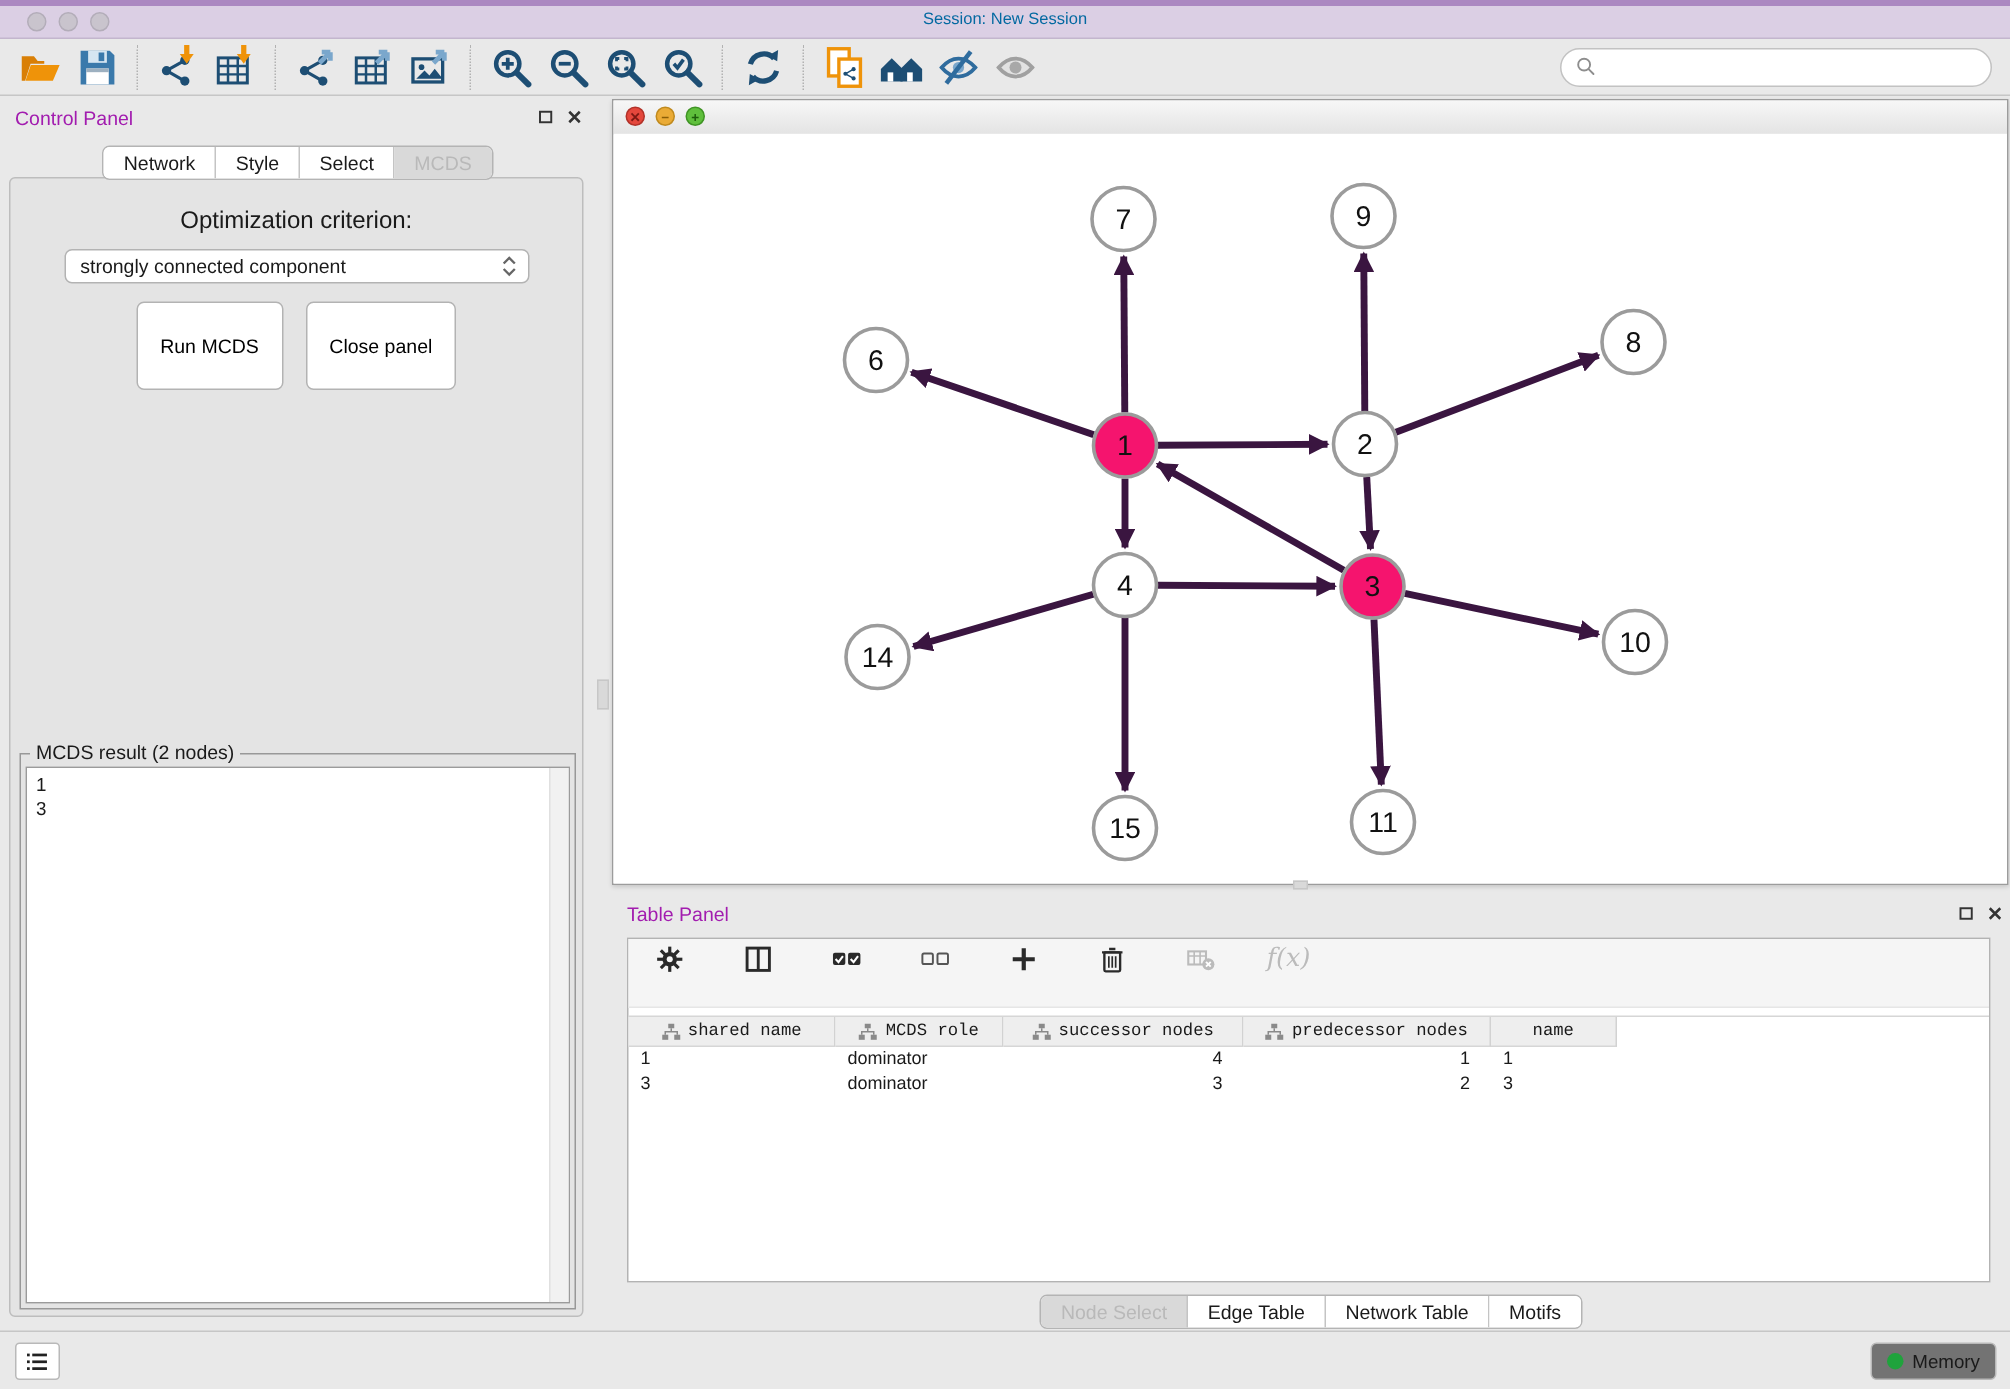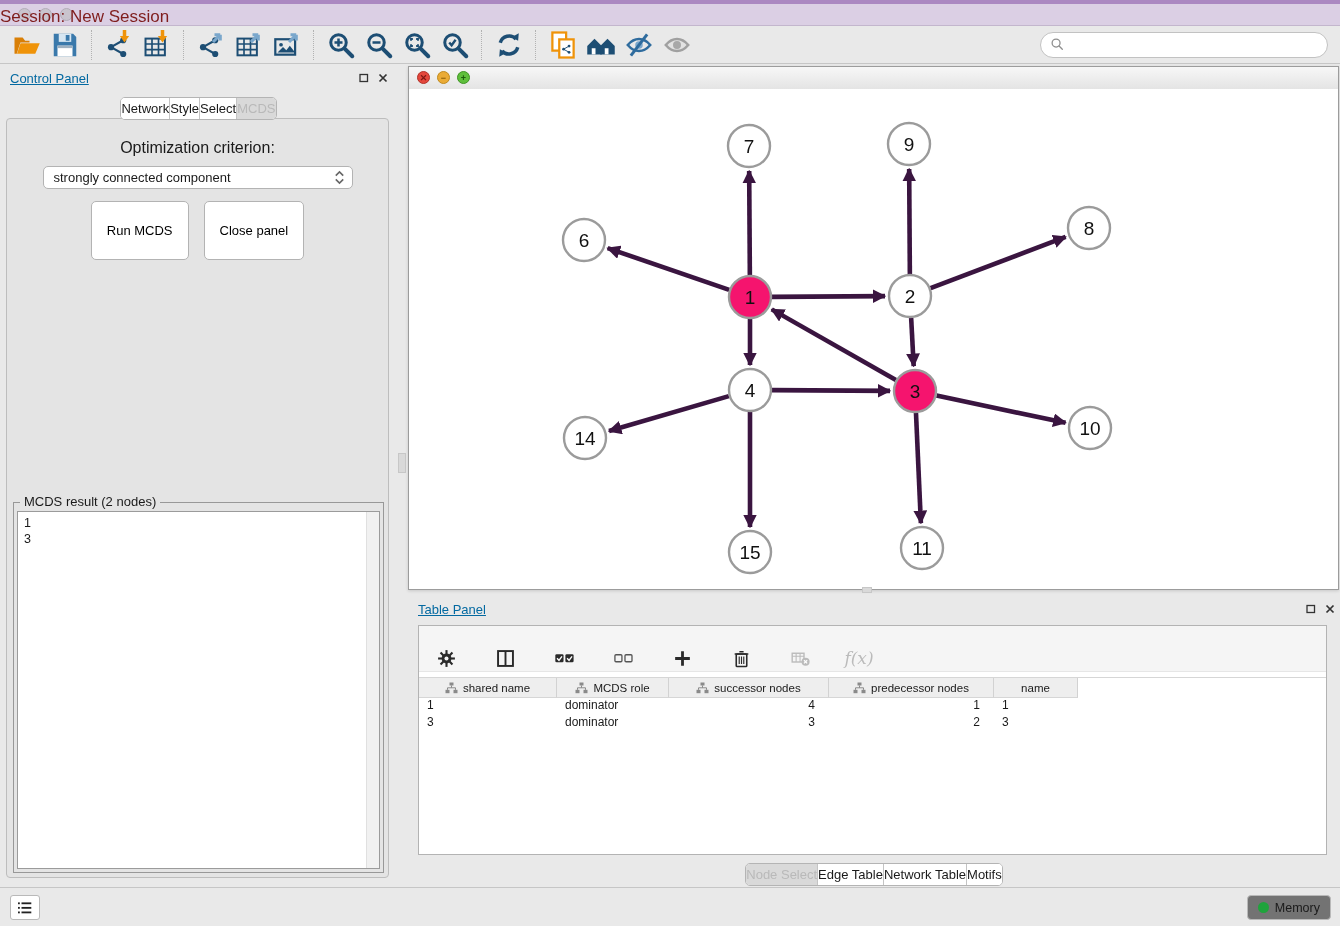--- a/index.html
+++ b/index.html
@@ -4,42 +4,42 @@
 <style>
   html,body{margin:0;padding:0;}
   body{
     width:1340px;height:926px;position:relative;overflow:hidden;
     background:#e9e9e9;font-family:"Liberation Sans",sans-serif;color:#1a1a1a;
     font-size:13px;
   }
   
   .mac-titlebar{position:absolute;left:0;top:0;right:0;height:26px;background:#dbcfe4;
     border-top:4px solid #ab88c1;box-sizing:border-box;border-bottom:1px solid #c3b6cd;}
-  .mac-title{position:absolute;left:0;right:0;top:3px;color:#7f1d1d;font-size:17px;}
+  .mac-title{position:absolute;left:0;right:0;top:3px;text-align:center;color:#0369a1;font-size:11px;}
   .mac-lights{position:absolute;left:18px;top:4px;display:flex;gap:8px;}
   .mac-light{width:13px;height:13px;border-radius:50%;background:#c9c4cd;border:1px solid #b3adb9;box-sizing:border-box;}
   
   .toolbar{position:absolute;left:0;top:26px;right:0;height:38px;background:#e9e9e9;
     border-bottom:1px solid #c6c6c6;display:flex;align-items:center;padding-left:8px;box-sizing:border-box;}
   .tool-btn{width:38px;height:34px;display:flex;align-items:center;justify-content:center;cursor:default;}
   .tool-sep{width:1px;height:30px;border-left:1px dotted #b2b2b2;margin:0 7px;}
   .search-box{margin-left:auto;margin-right:12px;width:288px;height:26px;background:#fff;
     border:1px solid #c2c2c2;border-radius:13px;display:flex;align-items:center;padding:0 8px;box-sizing:border-box;}
   .search-box input{border:none;outline:none;flex:1;font-size:13px;background:transparent;
     font-family:"Liberation Sans",sans-serif;}
   
   .control-panel{position:absolute;left:0;top:64px;width:397px;height:822px;background:#e9e9e9;}
   .panel-header{position:relative;height:28px;}
-  .panel-title{position:absolute;left:10px;top:7px;font-size:13px;color:#0369a1;text-decoration:underline;}
+  .panel-title{position:absolute;left:10px;top:7px;font-size:13px;color:#a21caf;}
   .panel-winbtns{position:absolute;right:8px;top:8px;display:flex;gap:7px;align-items:center;}
   .cp-body{position:absolute;left:6px;right:8px;top:54px;bottom:8px;background:#e4e4e4;
     border:1px solid #bdbdbd;border-radius:4px;}
   .cp-tabs-row{position:absolute;left:0;right:0;top:33px;text-align:center;z-index:3;}
   .segmented{display:inline-flex;border:1px solid #b4b4b4;border-radius:5px;overflow:hidden;background:#fff;}
-  .segment{padding:3px 0;font-size:13px;background:#fff;color:#1a1a1a;border-right:1px solid #c4c4c4;cursor:default;white-space:nowrap;}
+  .segment{padding:3px 13px;font-size:13px;background:#fff;color:#1a1a1a;border-right:1px solid #c4c4c4;cursor:default;white-space:nowrap;}
   .segment:last-child{border-right:none;text-align:right;}
   .segment.active{background:#d9d9d9;color:#b9b9b9;}
   .opt-label{text-align:center;margin-top:20px;font-size:16px;}
   .combo{margin:9px auto 0 auto;width:310px;height:23px;background:#fff;border:1px solid #b3b3b3;
     border-radius:5px;display:flex;align-items:center;padding:0 6px 0 10px;box-sizing:border-box;}
   .combo-label{flex:1;font-size:13px;}
   .btn-row{display:flex;justify-content:center;gap:15px;margin-top:12px;}
   .aqua-btn{background:#fff;border:1px solid #b3b3b3;border-radius:5px;padding:21px 15px;font-size:13px;
     font-family:"Liberation Sans",sans-serif;cursor:default;}
   .result-group{position:absolute;left:6px;right:4px;top:383px;bottom:4px;border:1px solid #989898;}
@@ -57,28 +57,28 @@
   .net-light{width:13px;height:13px;border-radius:50%;display:flex;align-items:center;justify-content:center;
     font-size:9px;font-weight:bold;box-sizing:border-box;}
   .nl-close{background:#e4473c;border:1px solid #b23229;color:#7c1813;}
   .nl-min{background:#eaab36;border:1px solid #c08a1e;color:#8a5d07;}
   .nl-max{background:#5fbf3c;border:1px solid #3f9424;color:#1d5c0c;}
   .net-canvas{position:absolute;left:0;top:22px;right:0;bottom:0;background:#fff;}
   
   .table-panel{position:absolute;left:408px;top:595px;width:932px;height:292px;background:#e9e9e9;}
   .tbl-container{position:absolute;left:10px;right:13px;top:30px;bottom:32px;background:#fff;
     border:1px solid #b3b3b3;}
-  .tbl-toolbar{height:45px;background:#f5f5f5;display:flex;align-items:flex-end;gap:33px;padding-left:14px;
+  .tbl-toolbar{height:45px;background:#f5f5f5;display:flex;align-items:flex-start;gap:33px;padding-left:14px;
     border-bottom:1px solid #e6e6e6;}
   .tbtn{display:flex;align-items:center;justify-content:center;width:26px;height:26px;}
   .tbtn.disabled{opacity:.9;}
   .fx-label{font-family:"DejaVu Serif",serif;font-style:italic;font-size:17px;color:#b5b5b5;}
   .tbl-head{display:flex;height:20px;border-top:1px solid #d6d6d6;}
   .th-cell{display:flex;align-items:center;justify-content:center;gap:5px;background:#eee;
-    border-right:1px solid #d2d2d2;border-bottom:1px solid #d6d6d6;font-size:11.5px;box-sizing:border-box;}
+    border-right:1px solid #d2d2d2;border-bottom:1px solid #d6d6d6;font-size:11.5px;box-sizing:border-box;font-family:Liberation Mono, monospace;}
   .tbl-row{display:flex;height:17px;font-size:12px;}
   .td-cell{box-sizing:border-box;overflow:hidden;white-space:nowrap;}
   .td-left{text-align:left;padding-left:8px;}
   .td-right{text-align:right;padding-right:14px;}
   .tbl-tabs-row{position:absolute;left:0;right:0;bottom:1px;text-align:center;}
   
   .status-bar{position:absolute;left:0;right:0;bottom:0;height:38px;background:#e9e9e9;border-top:1px solid #c6c6c6;}
   .list-btn{position:absolute;left:10px;top:7px;width:30px;height:25px;background:#fff;border:1px solid #b9b9b9;
     border-radius:3px;display:flex;align-items:center;justify-content:center;box-sizing:border-box;}
   .mem-btn{position:absolute;right:9px;top:7px;height:25px;background:#737373;border:1px solid #b9b9b9;

